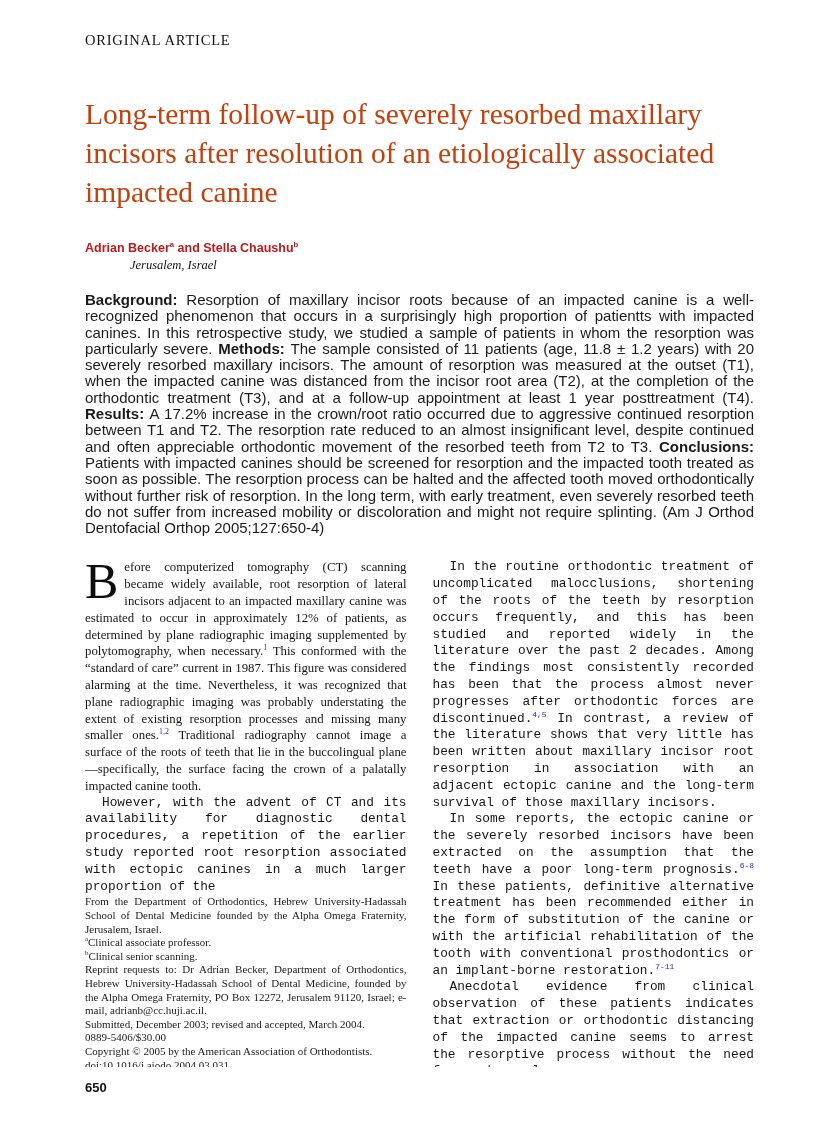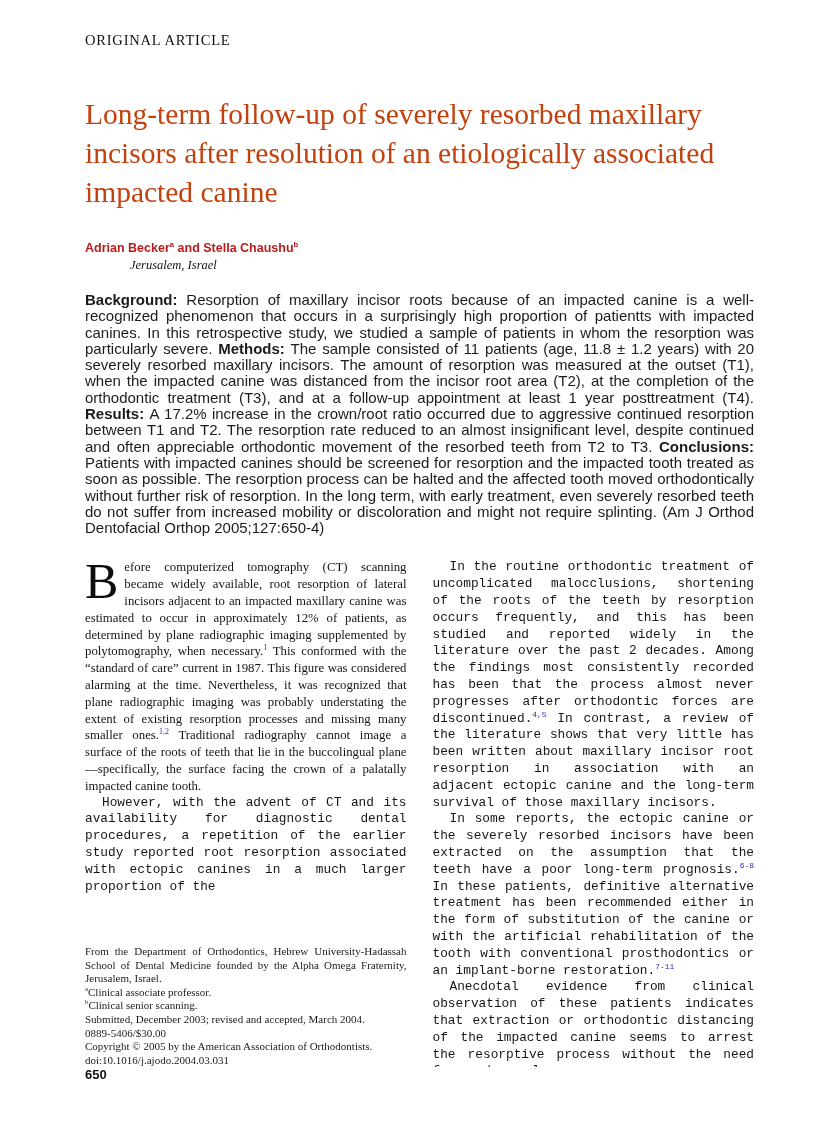--- a/index.html
+++ b/index.html
@@ -82,20 +82,21 @@
   }
   .footnotes {
     margin-top: auto;
     font-size: 11px;
     line-height: 13.6px;
     text-align: justify;
     color: #1b1b1b;
   }
   .footnotes .body-para { text-indent: 0; }
   .page-number {
+    margin-top: 13px;
     font-family: "Liberation Sans", sans-serif;
     font-weight: 700;
     font-size: 13px;
     color: #111;
   }
   .seg-bold { font-weight: 700; }
   .seg-sup {
     vertical-align: super;
     font-size: 0.62em;
     line-height: 0;
@@ -125,20 +126,21 @@
   <div class="columns">
     <div class="col">
       <div>
           <p class="body-para"><span class="dropcap">B</span><span>efore computerized tomography (CT) scanning became widely available, root resorption of lateral incisors adjacent to an impacted maxillary canine was estimated to occur in approximately 12% of patients, as determined by plane radiographic imaging supplemented by polytomography, when necessary.</span><span class="seg-ref">1</span><span> This conformed with the “standard of care” current in 1987. This figure was considered alarming at the time. Nevertheless, it was recognized that plane radiographic imaging was probably understating the extent of existing resorption processes and missing many smaller ones.</span><span class="seg-ref">1,2</span><span> Traditional radiography cannot image a surface of the roots of teeth that lie in the buccolingual plane—specifically, the surface facing the crown of a palatally impacted canine tooth.</span></p>
           <p class="body-para indent"><span>However, with the advent of CT and its availability for diagnostic dental procedures, a repetition of the earlier study reported root resorption associated with ectopic canines in a much larger proportion of the</span></p>
         </div>
       <div class="footnotes">
           <p class="body-para"><span>From the Department of Orthodontics, Hebrew University-Hadassah School of Dental Medicine founded by the Alpha Omega Fraternity, Jerusalem, Israel.</span></p>
           <p class="body-para"><span class="seg-sup">a</span><span>Clinical associate professor.</span></p>
           <p class="body-para"><span class="seg-sup">b</span><span>Clinical senior scanning.</span></p>
+          <p class="body-para"><span>Reprint requests to: Dr Adrian Becker, Department of Orthodontics, Hebrew University-Hadassah School of Dental Medicine, founded by the Alpha Omega Fraternity, PO Box 12272, Jerusalem 91120, Israel; e-mail, adrianb@cc.huji.ac.il.</span></p>
           <p class="body-para"><span>Submitted, December 2003; revised and accepted, March 2004.</span></p>
           <p class="body-para"><span>0889-5406/$30.00</span></p>
           <p class="body-para"><span>Copyright © 2005 by the American Association of Orthodontists.</span></p>
           <p class="body-para"><span>doi:10.1016/j.ajodo.2004.03.031</span></p>
         </div>
     </div>
     <div class="col">
       <div>
           <p class="body-para indent"><span>In the routine orthodontic treatment of uncomplicated malocclusions, shortening of the roots of the teeth by resorption occurs frequently, and this has been studied and reported widely in the literature over the past 2 decades. Among the findings most consistently recorded has been that the process almost never progresses after orthodontic forces are discontinued.</span><span class="seg-ref">4,5</span><span> In contrast, a review of the literature shows that very little has been written about maxillary incisor root resorption in association with an adjacent ectopic canine and the long-term survival of those maxillary incisors.</span></p>
           <p class="body-para indent"><span>In some reports, the ectopic canine or the severely resorbed incisors have been extracted on the assumption that the teeth have a poor long-term prognosis.</span><span class="seg-ref">6-8</span><span> In these patients, definitive alternative treatment has been recommended either in the form of substitution of the canine or with the artificial rehabilitation of the tooth with conventional prosthodontics or an implant-borne restoration.</span><span class="seg-ref">7-11</span></p>

